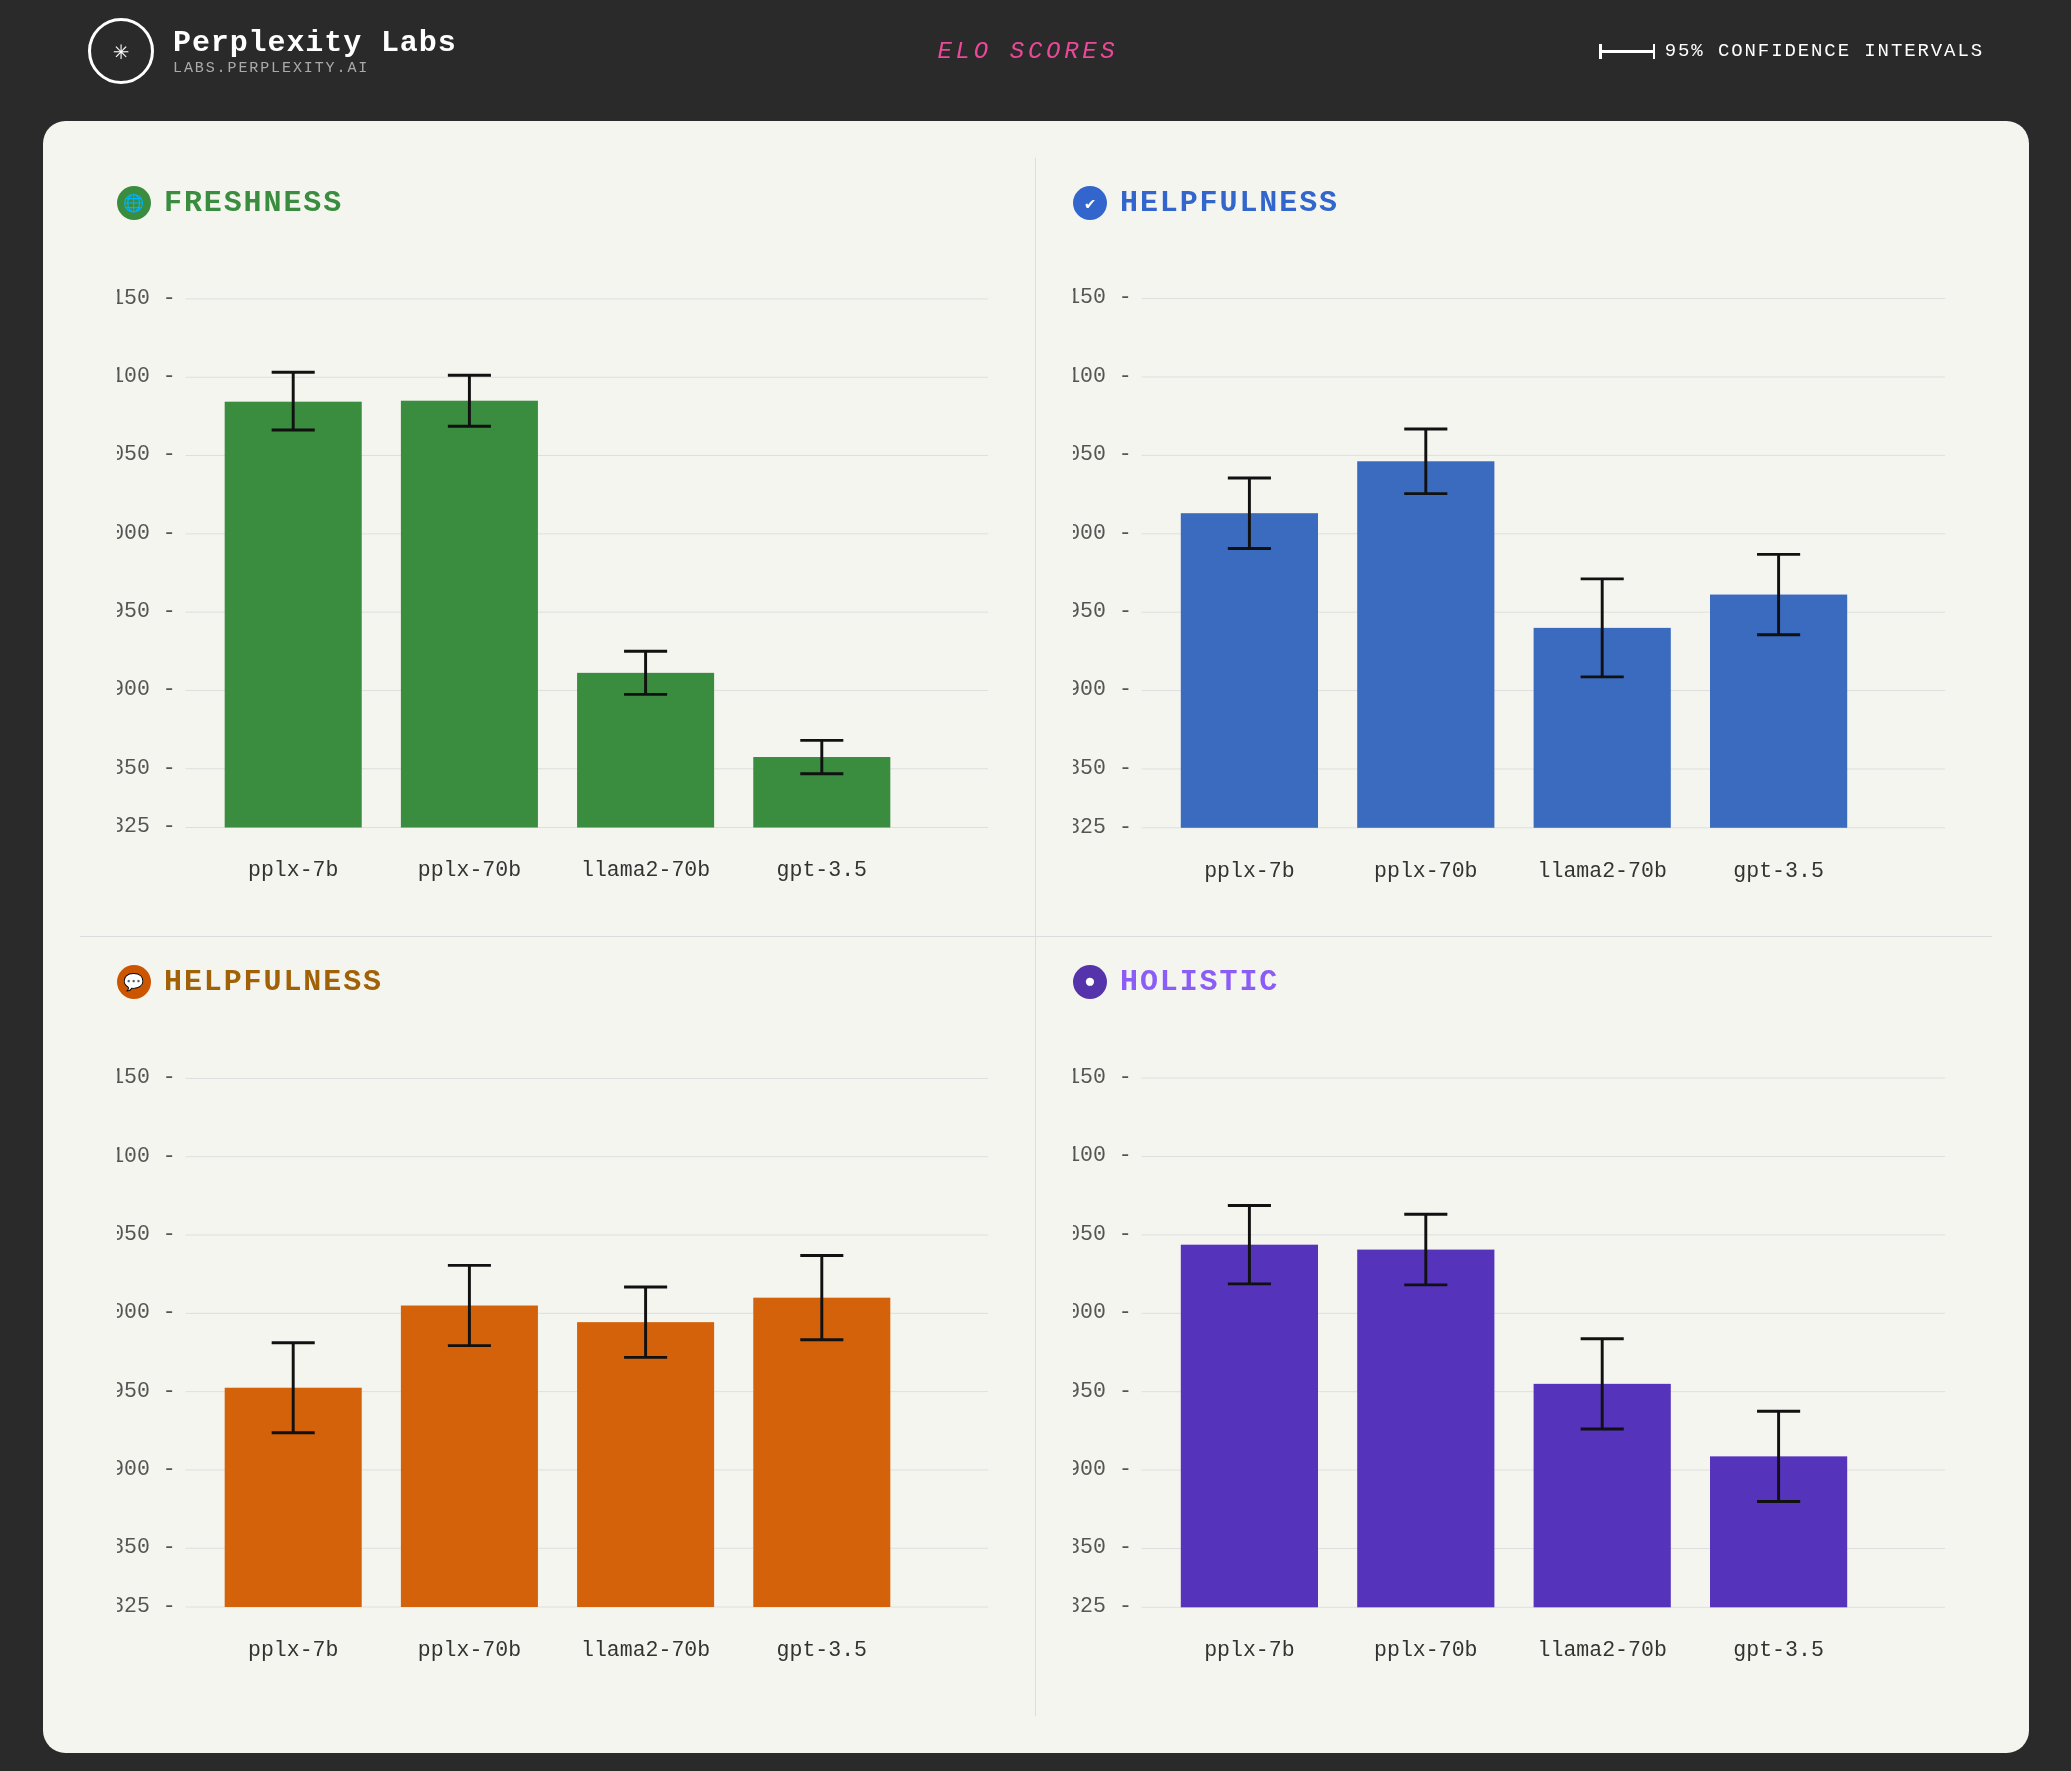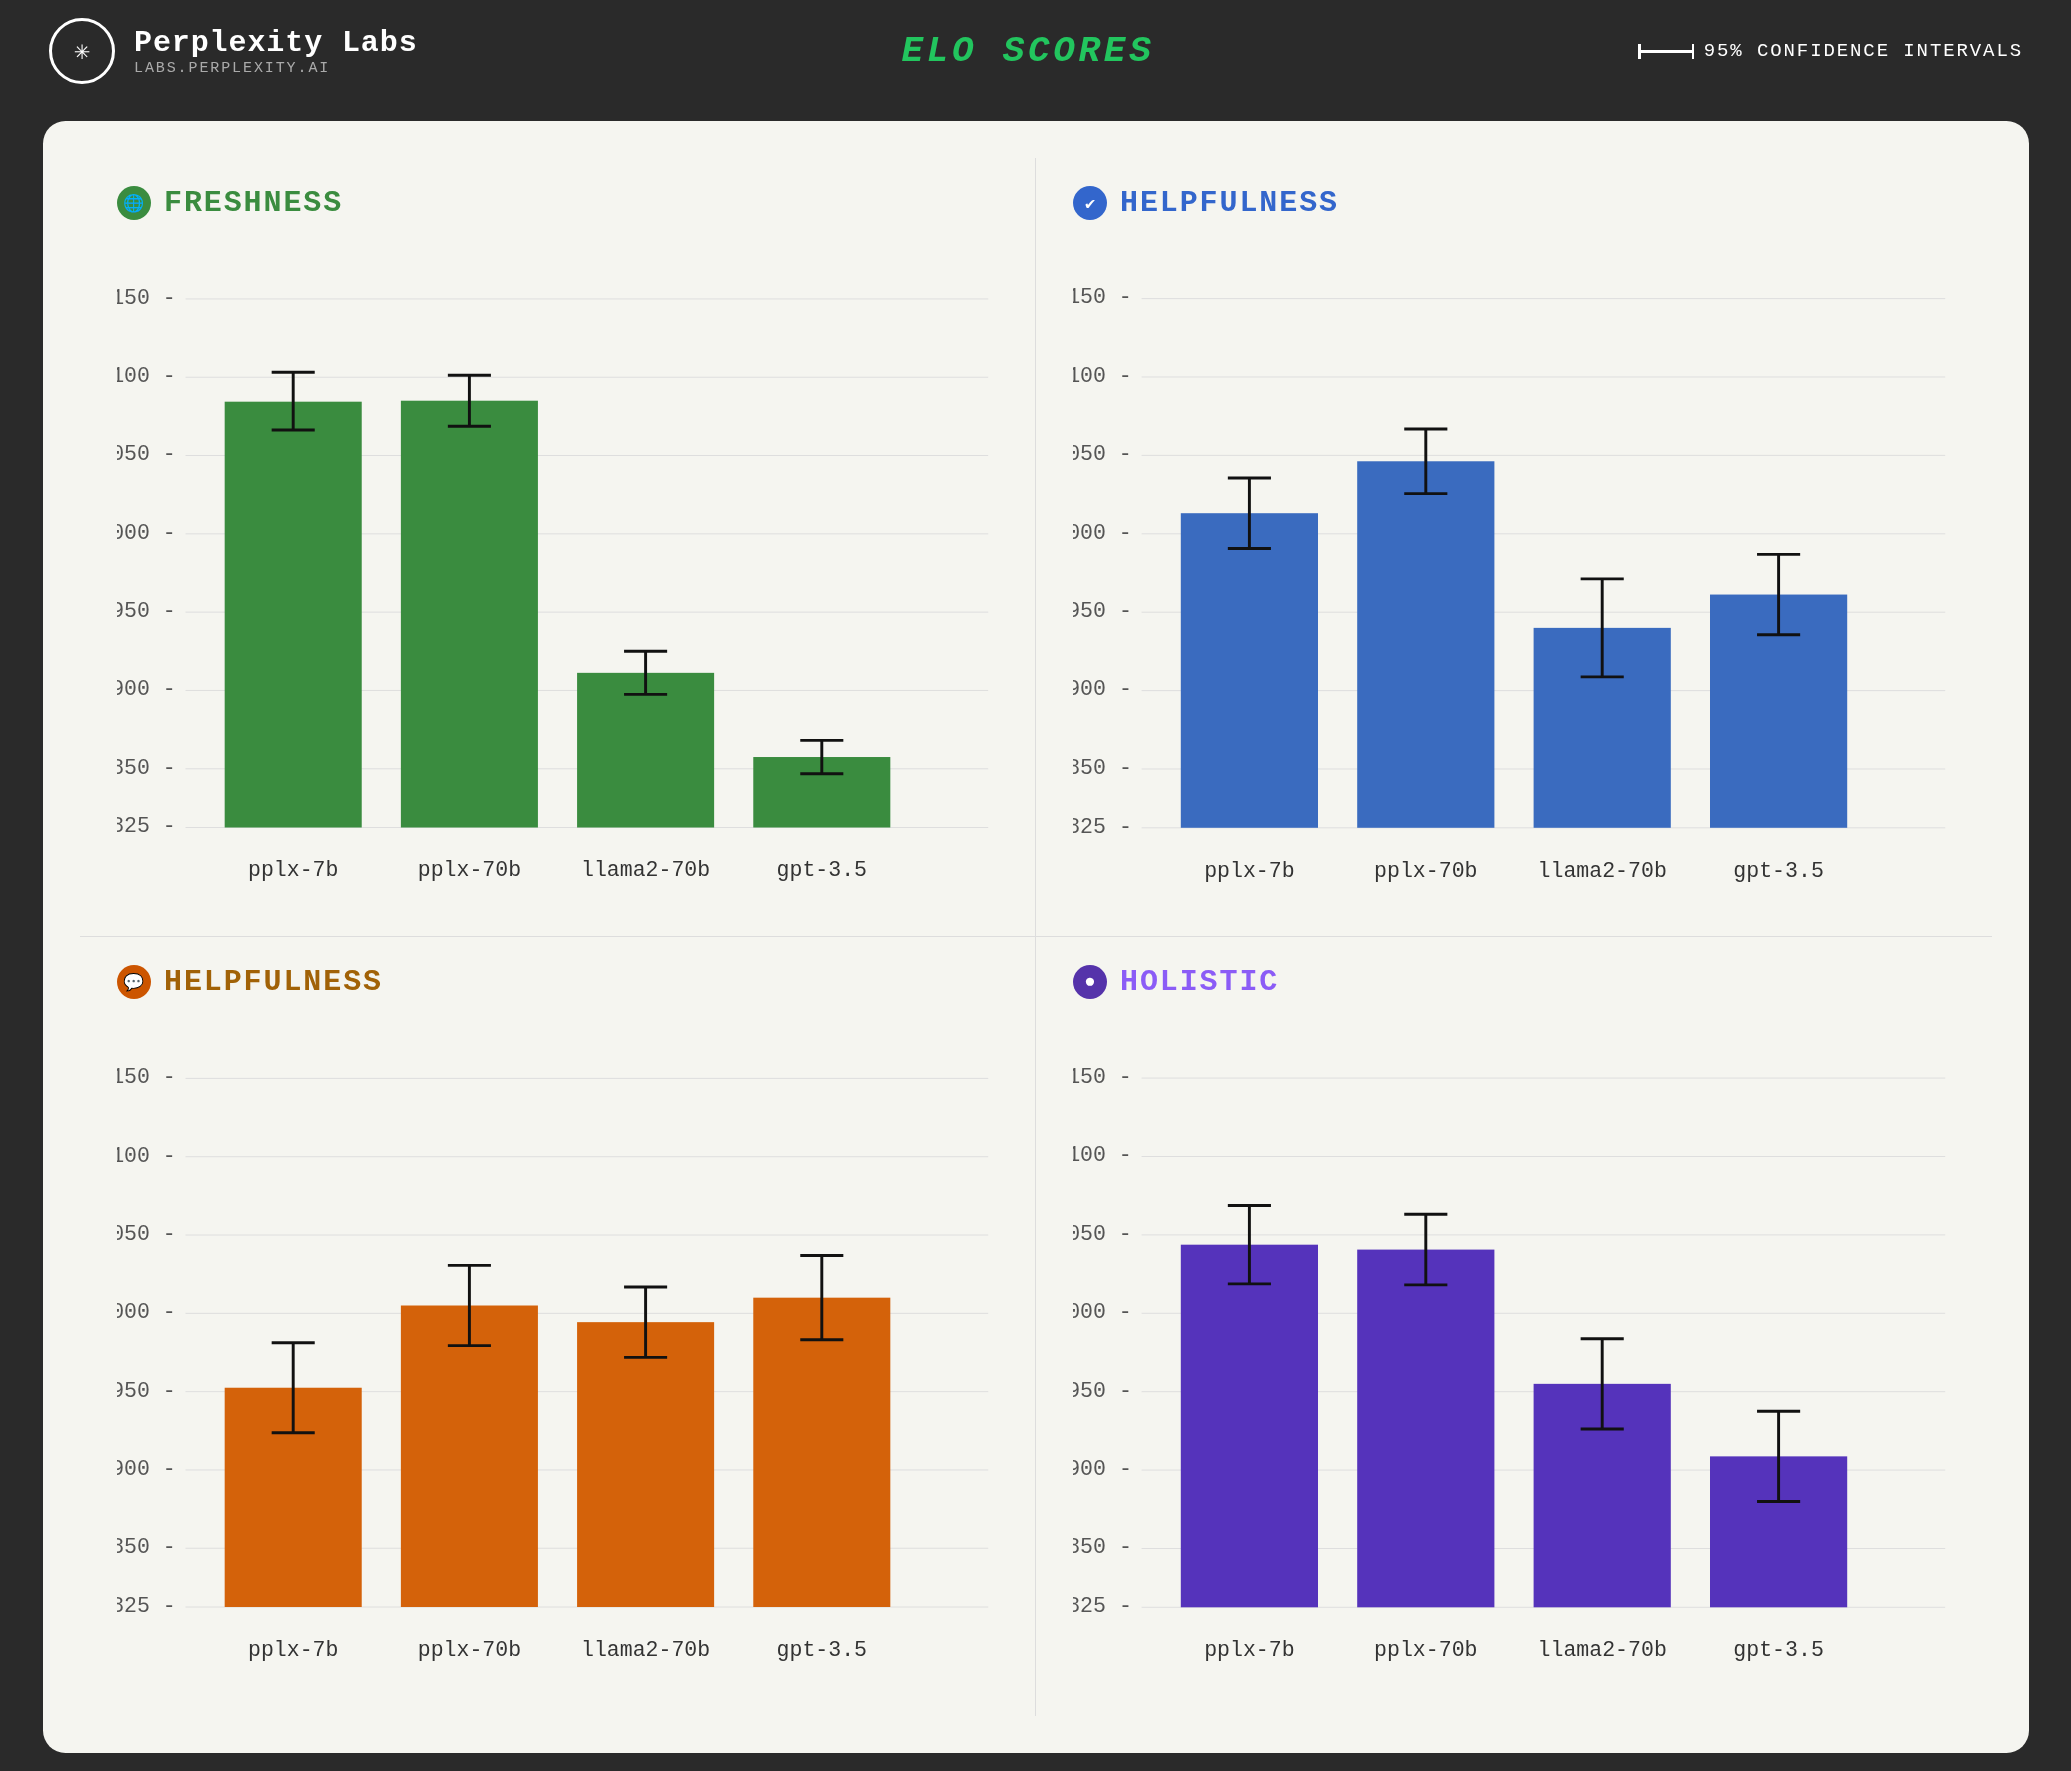--- a/index.html
+++ b/index.html
@@ -13,21 +13,21 @@
       align-items: center;
     }
 
     
     .header {
       width: 100%;
       height: 103px;
       background: #2a2a2a;
       display: flex;
       align-items: center;
-      padding: 0 49px;
+      padding: 0 88px;
       gap: 37px;
     }
     .logo-area {
       display: flex;
       align-items: center;
       gap: 19px;
     }
     .logo-circle {
       width: 66px;
       height: 66px;
@@ -58,25 +58,25 @@
       font-size: 15px;
       letter-spacing: 1.9px;
     }
     .header-center {
       flex: 1;
       display: flex;
       align-items: center;
       justify-content: center;
     }
     .elo-title {
-      color: #22c55e;
-      font-size: 36px;
+      color: #ec4899;
+      font-size: 24px;
       font-style: italic;
       letter-spacing: 3.7px;
-      font-weight: 700;
+      font-weight: 400;
     }
     .header-right {
       display: flex;
       align-items: center;
       gap: 15px;
       text-align: right;
     }
     .confidence-line {
       display: flex;
       align-items: center;

